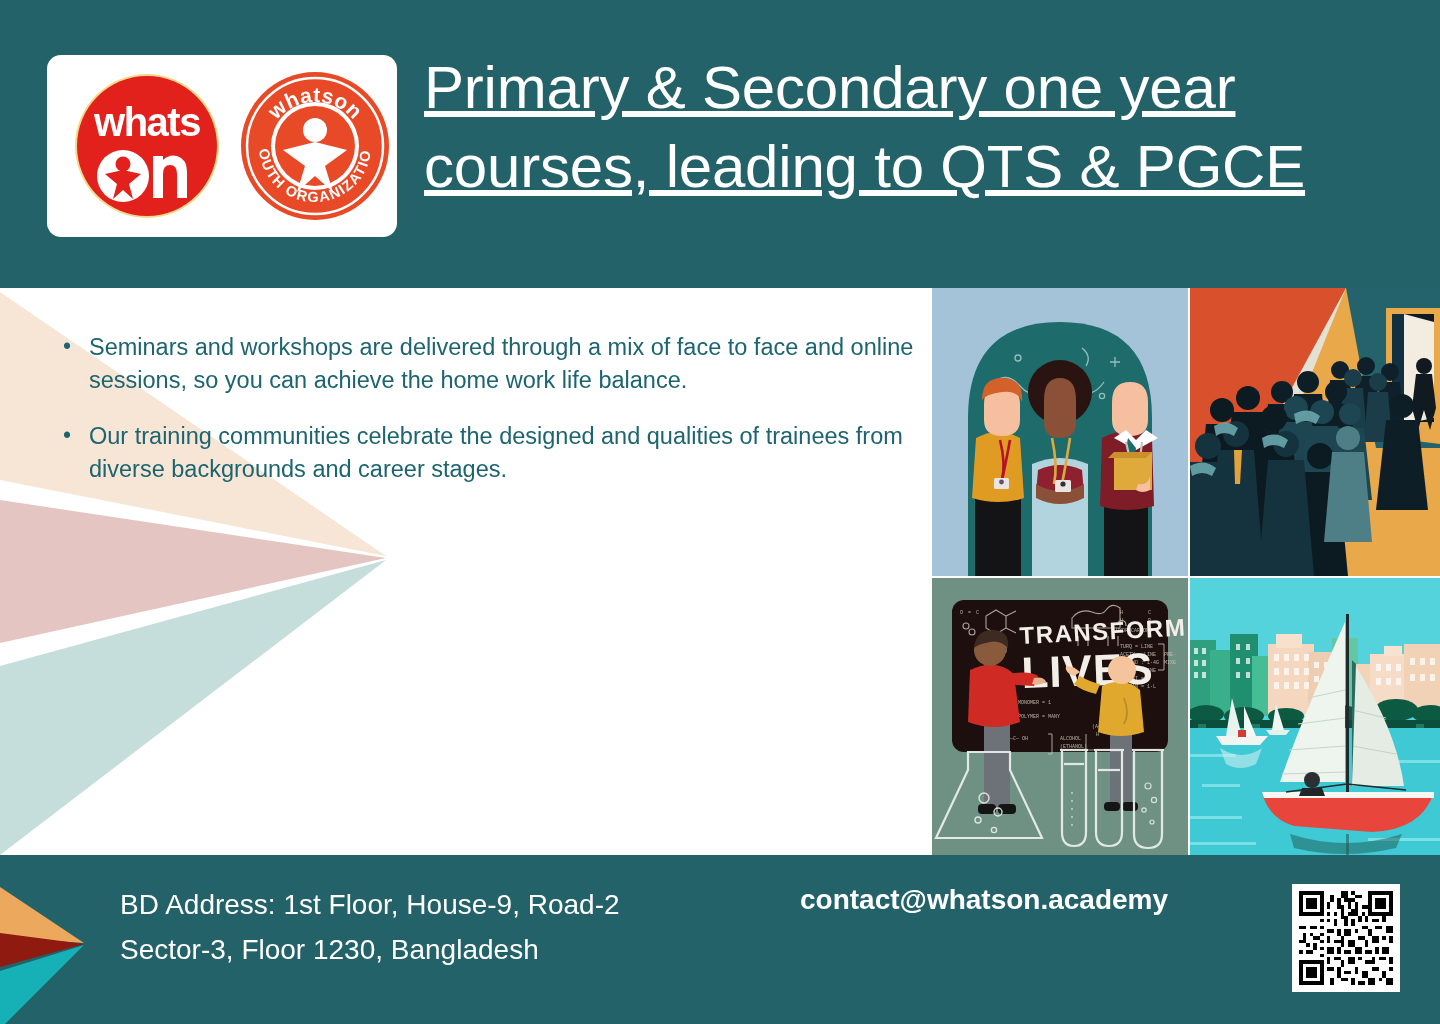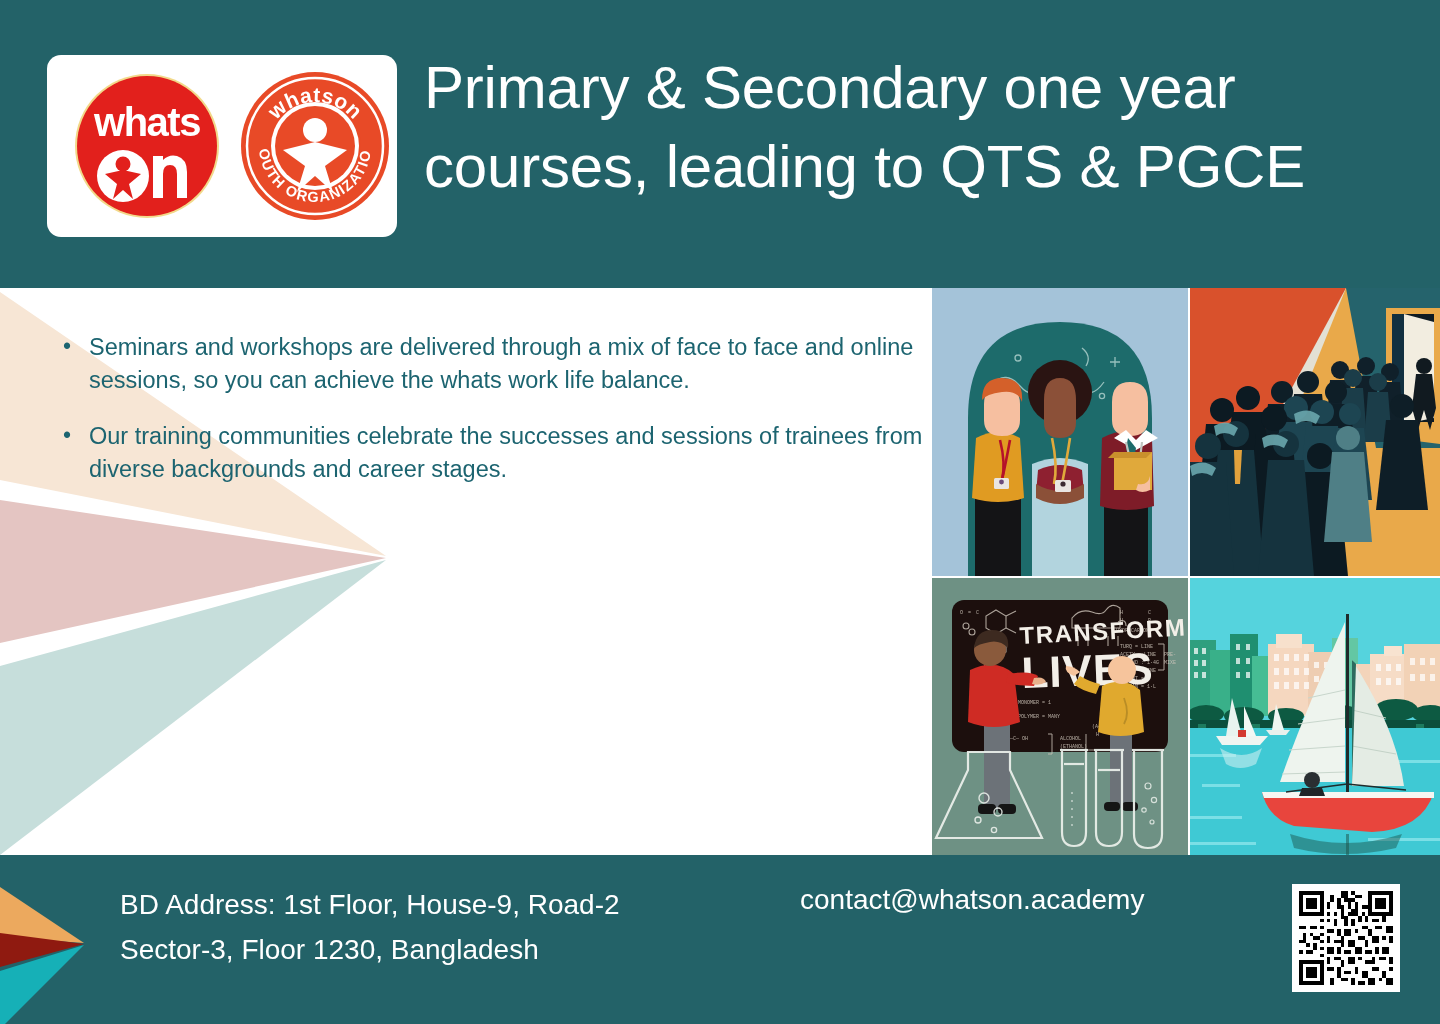--- a/index.html
+++ b/index.html
@@ -25,20 +25,21 @@
   #logo-primary { left:18px; width:164px; }
   #logo-seal    { left:186px; width:164px; }
 
   #header-title {
     position:absolute; left:424px; top:48px; width:996px;
     color:#ffffff;
     font-size:60px;
     line-height:1.32;
     font-weight:400;
     letter-spacing:-0.2px;
+    text-decoration:underline;
   }
 
   
   #body {
     position:absolute; left:0; top:288px; width:1440px; height:567px;
     background:#ffffff; overflow:hidden;
   }
   #fan-body { position:absolute; left:0; top:0; width:932px; height:567px; }
 
   #bullets {
@@ -75,21 +76,21 @@
     position:absolute; left:0; top:855px; width:1440px; height:169px;
     background:#236268; overflow:hidden;
   }
   #fan-footer { position:absolute; left:0; top:0; width:200px; height:169px; }
   #footer-address {
     position:absolute; left:120px; top:27px; width:640px;
     color:#ffffff; font-size:28px; line-height:1.62; font-weight:400;
   }
   #footer-contact {
     position:absolute; left:800px; top:22px; width:470px;
-    color:#ffffff; font-size:28px; line-height:1.62; font-weight:400;
+    color:#ffffff; font-size:28px; line-height:1.62; font-weight:700;
   }
   #qr-code {
     position:absolute; left:1292px; top:884px; width:108px; height:108px;
     background:#ffffff; padding:4px;
   }
   #qr-code svg { display:block; width:100%; height:100%; }
 </style>
 </head>
 <body>
 
@@ -146,22 +147,22 @@
 
   <div id="body">
 
     <svg id="fan-body" viewBox="0 0 932 567" preserveAspectRatio="none">
       <polygon points="0,4 0,192 386,268" fill="#f7e6d5"></polygon>
       <polygon points="0,212 0,355 386,270" fill="#e4c5c2"></polygon>
       <polygon points="0,378 0,567 386,272" fill="#c6dedb"></polygon>
     </svg>
 
     <ul id="bullets">
-      <li>Seminars and workshops are delivered through a mix of face to face and online sessions, so you can achieve the whats work life balance.</li>
-      <li>Our training communities celebrate the successes and sessions of trainees from diverse backgrounds and career stages.</li>
+      <li>Seminars and workshops are delivered through a mix of face to face and online sessions, so you can achieve the home work life balance.</li>
+      <li>Our training communities celebrate the designed and qualities of trainees from diverse backgrounds and career stages.</li>
     </ul>
 
     <div id="collage">
 
       <div class="tile" id="tile-teachers">
         <svg viewBox="0 0 256 288" preserveAspectRatio="xMidYMid slice">
           <rect width="256" height="288" fill="#a4c3d9"></rect>
 
           <path d="M36 288 L36 130 Q36 34 128 34 Q220 34 220 130 L220 288 Z" fill="#1d6b6b"></path>
 

